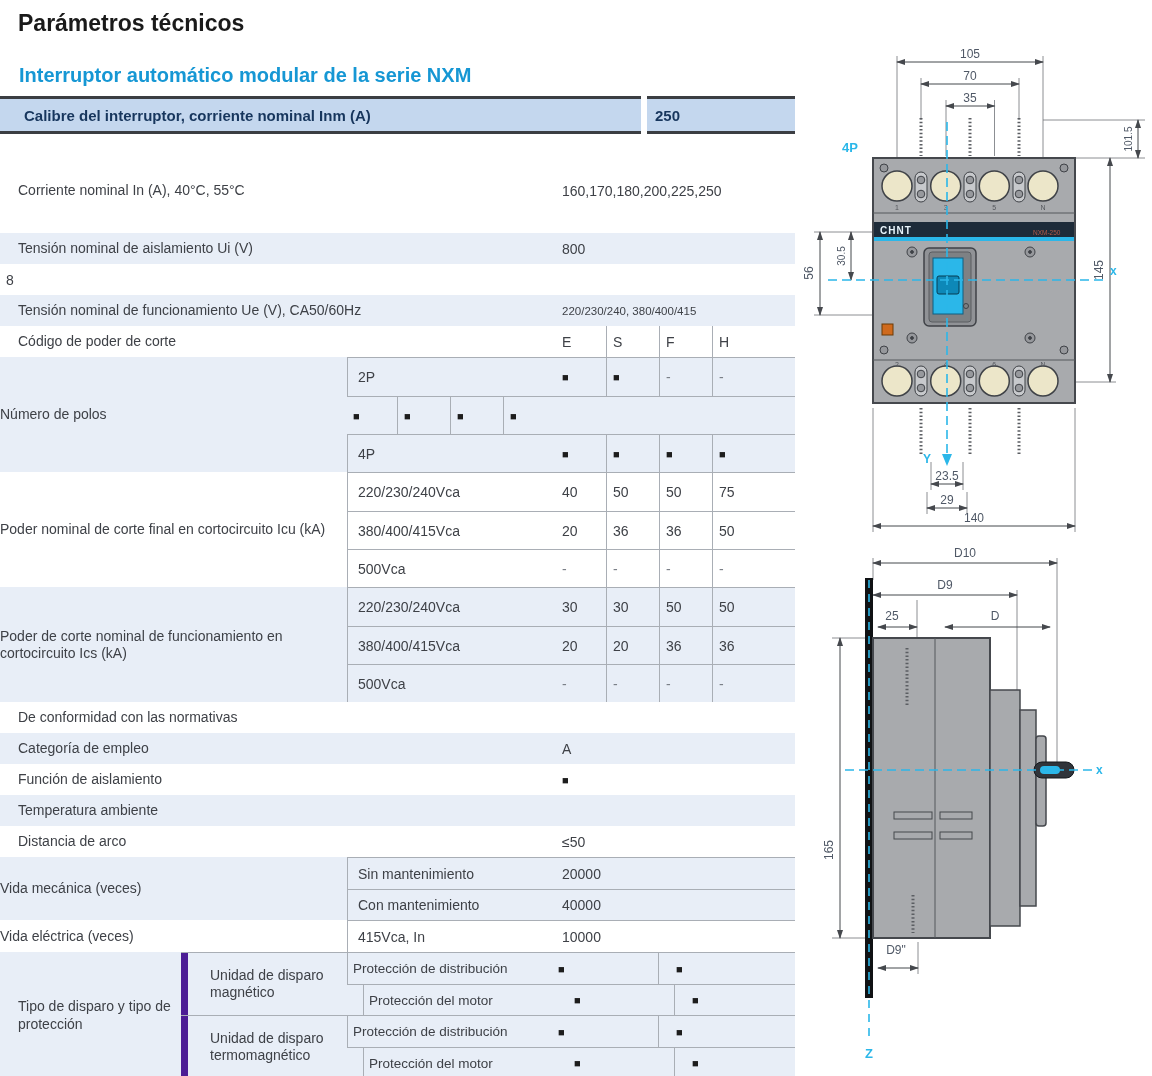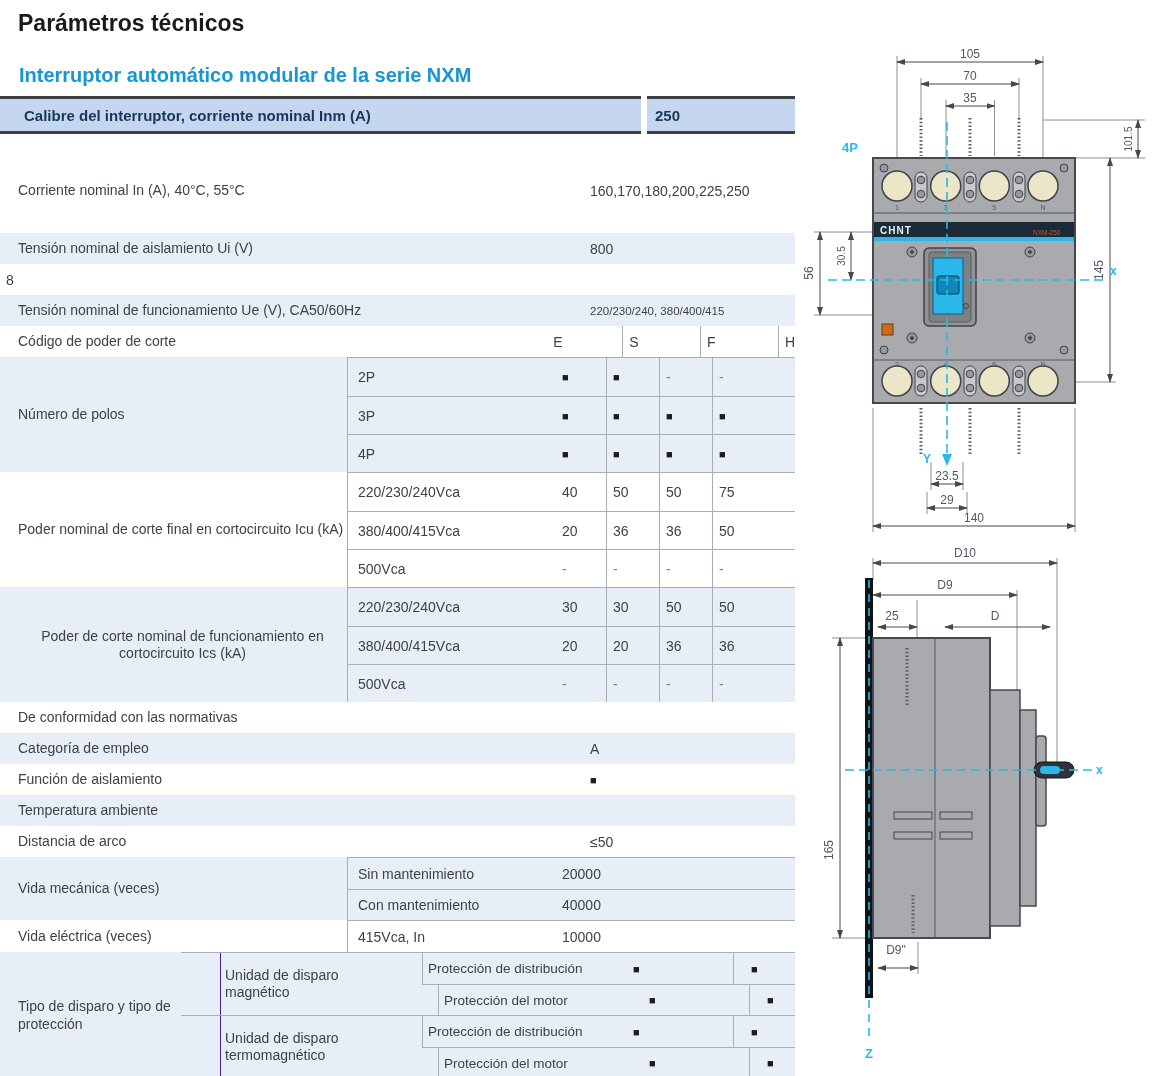--- a/index.html
+++ b/index.html
@@ -12,48 +12,48 @@
   
   .hdrband{left:0;top:96px;width:795px;height:38px;display:flex;}
   .hdrcell{background:#c4d7ee;border-top:3px solid #3b3e42;border-bottom:3px solid #3b3e42;
            box-sizing:border-box;display:flex;align-items:center;font-size:15px;font-weight:bold;color:#17365d;}
   .hdrlabel{width:641px;padding-left:24px;}
   .hdrgap{width:6px;}
   .hdrvalue{flex:1;padding-left:8px;}
 
   
   .tbl{left:0;top:148px;width:795px;font-size:14px;}
-  .row{display:flex;align-items:center;box-sizing:border-box;gap:28px;}
+  .row{display:flex;align-items:center;box-sizing:border-box;}
   .blue{background:#e8eef7;}
   .h31{height:31px;}
   .corr{height:85px;}
   .label{width:556px;padding-left:18px;box-sizing:border-box;line-height:1.15;}
   .vwide{flex:1;padding-left:6px;}
   .small{font-size:11.5px;}
   .block{display:flex;align-items:stretch;}
-  .blklabel{width:347px;padding-left:18px;display:flex;align-items:center;box-sizing:border-box;line-height:1.2;text-align:center;}
+  .blklabel{width:347px;display:flex;align-items:center;box-sizing:border-box;line-height:1.2;}
   .blkrows{flex:1;display:flex;flex-direction:column;border-top:1px solid #a9aeb5;}
   .sub{display:flex;align-items:center;box-sizing:border-box;}
   .sub + .sub{border-top:1px solid #a9aeb5;}
   .sub38{height:38px;}
   .sub31{height:31px;}
   .sublabel{width:209px;padding-left:10px;border-left:1px solid #a9aeb5;box-sizing:border-box;align-self:stretch;display:flex;align-items:center;}
   .vcell{width:53px;padding-left:6px;border-left:1px solid #a9aeb5;box-sizing:border-box;align-self:stretch;display:flex;align-items:center;}
   .vfirst{width:50px;border-left:none;}
   .vlast{flex:1;}
   .sq{font-size:11px;color:#1d1d1d;}
   .dash{color:#7b8088;}
   
   .t-c1{width:181px;padding-left:18px;display:flex;align-items:center;box-sizing:border-box;line-height:1.25;}
   .t-groups{flex:1;display:flex;flex-direction:column;border-top:1px solid #a9aeb5;border-bottom:1px solid #a9aeb5;}
   .t-group{display:flex;}
   .t-group + .t-group{border-top:1px solid #a9aeb5;}
-  .t-c2{width:166px;padding-left:4px;border-left:1px solid #4c1d95;box-sizing:border-box;display:flex;align-items:center;line-height:1.25;margin-left:39px;}
+  .t-c2{width:166px;padding-left:22px;border-left:7px solid #4c1d95;box-sizing:border-box;display:flex;align-items:center;line-height:1.25;}
   .t-rows{flex:1;display:flex;flex-direction:column;}
-  .t-sub{display:flex;align-items:center;height:31px;box-sizing:border-box;margin-left:36px;}
+  .t-sub{display:flex;align-items:center;height:31px;box-sizing:border-box;}
   .t-sub + .t-sub{border-top:1px solid #a9aeb5;padding-left:16px;}
   .t-sublabel{width:204px;padding-left:5px;border-left:1px solid #a9aeb5;box-sizing:border-box;align-self:stretch;display:flex;align-items:center;font-size:13.5px;}
   .t-v1{width:107px;padding-left:7px;box-sizing:border-box;align-self:stretch;display:flex;align-items:center;}
   .t-v2{flex:1;padding-left:17px;border-left:1px solid #a9aeb5;box-sizing:border-box;align-self:stretch;display:flex;align-items:center;}
 
   svg{position:absolute;overflow:visible;}
   .dimtxt{fill:#4f5866;font-size:12px;font-family:"Liberation Sans",sans-serif;}
   .dimtxt-s{fill:#4f5866;font-size:10px;font-family:"Liberation Sans",sans-serif;}
   .cyantxt{fill:#2bb7e9;font-weight:bold;font-family:"Liberation Sans",sans-serif;}
   .termtxt{fill:#54575c;font-size:7px;font-family:"Liberation Sans",sans-serif;}
@@ -105,21 +105,20 @@
       <div class="blklabel">Número de polos</div>
       <div class="blkrows">
         <div class="sub sub38">
           <div class="sublabel">2P</div>
           <div class="vcell vfirst sq">■</div>
           <div class="vcell sq">■</div>
           <div class="vcell dash">-</div>
           <div class="vcell vlast dash">-</div>
         </div>
         <div class="sub sub38">
-          <div class="sublabel">3P</div>
           <div class="vcell vfirst sq">■</div>
           <div class="vcell sq">■</div>
           <div class="vcell sq">■</div>
           <div class="vcell vlast sq">■</div>
         </div>
         <div class="sub sub38">
           <div class="sublabel">4P</div>
           <div class="vcell vfirst sq">■</div>
           <div class="vcell sq">■</div>
           <div class="vcell sq">■</div>

